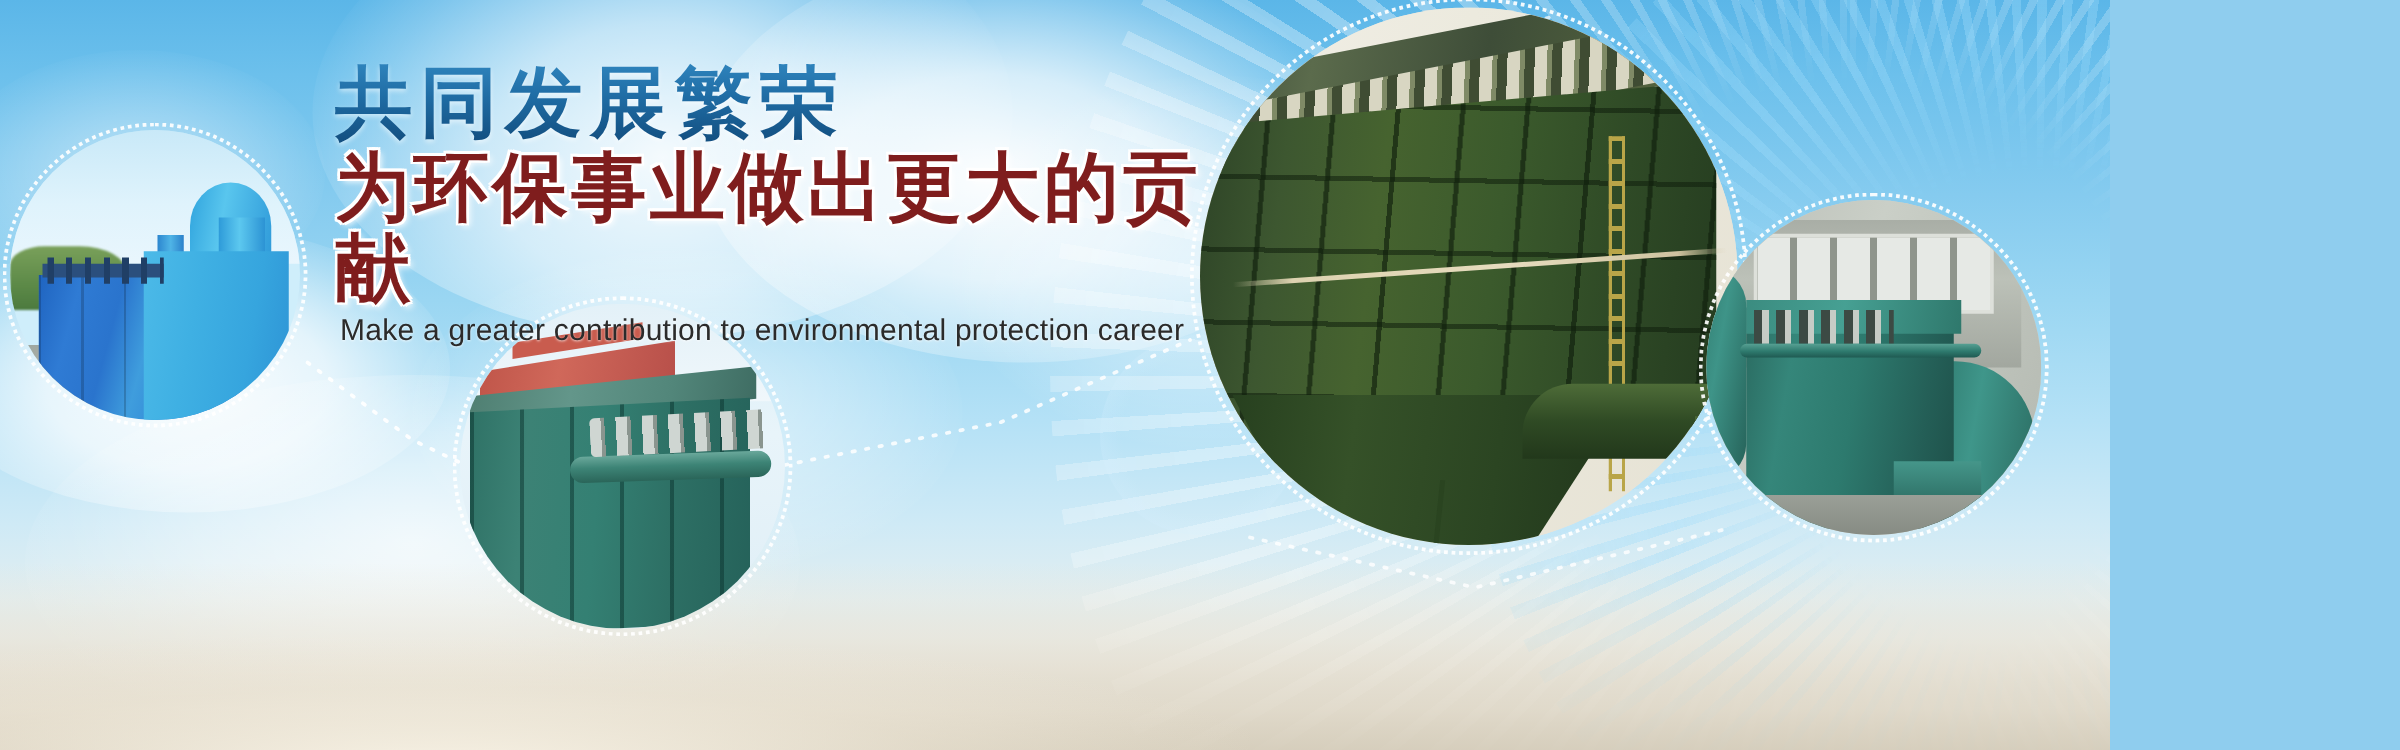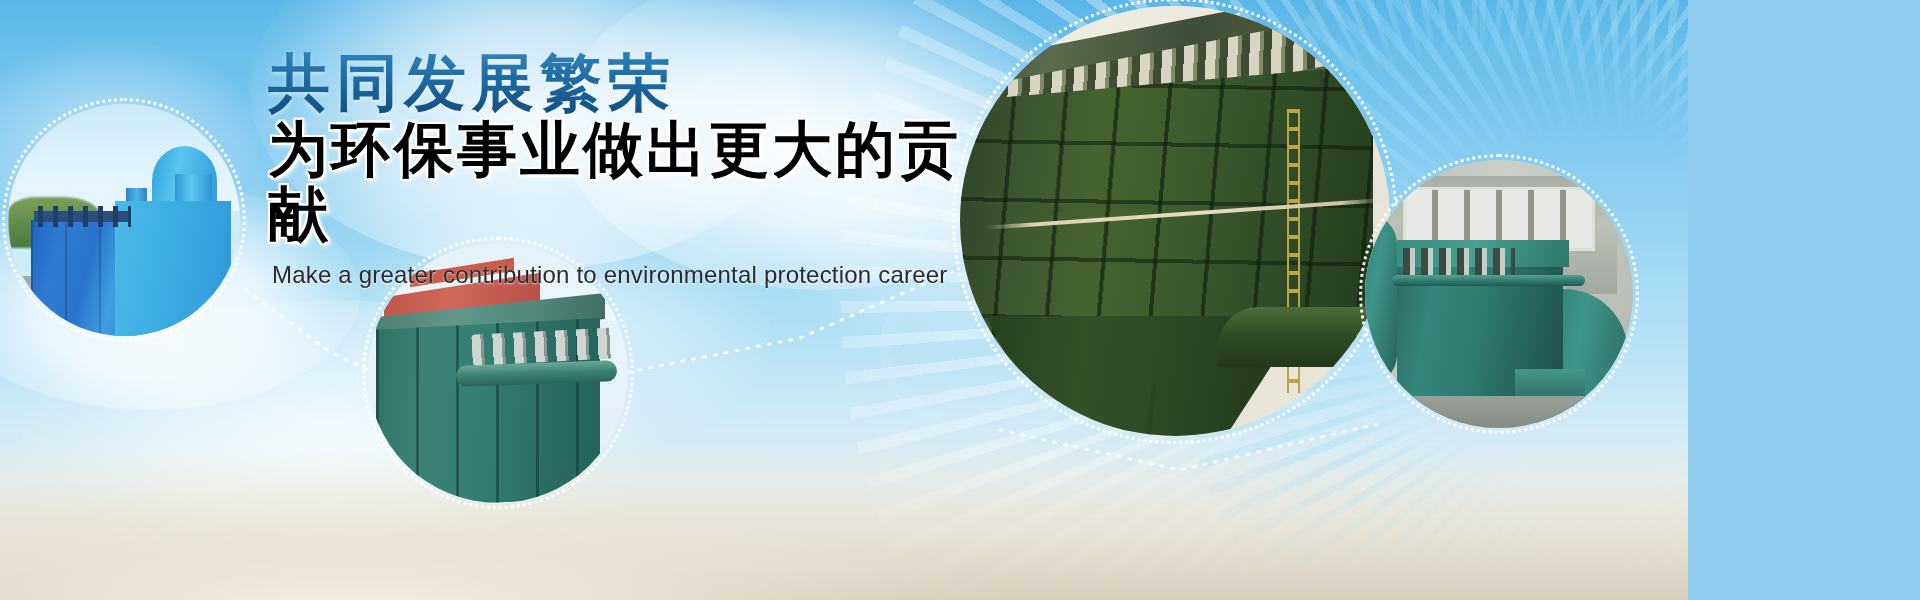--- a/index.html
+++ b/index.html
@@ -242,22 +242,22 @@
     color:#1a6196;
     background:linear-gradient(to bottom,#2f84bd 0%,#1f6ca4 42%,#124d7e 100%);
     -webkit-background-clip:text;background-clip:text;
     -webkit-text-fill-color:transparent;
     text-shadow:none;
     filter:drop-shadow(0 2px 2px rgba(255,255,255,.55));
     margin:0 0 2px 0;
   }
   .subhead{
     font-size:60px;line-height:1.08;font-weight:700;letter-spacing:3px;
-    color:#000000;
-    margin:0 0 14px 0;
+    color:#7f1d1d;
+    margin:0 0 4px 0;
     text-shadow:
       2px 0 0 #ffffff,-2px 0 0 #ffffff,0 2px 0 #ffffff,0 -2px 0 #ffffff,
       2px 2px 0 #ffffff,-2px 2px 0 #ffffff,2px -2px 0 #ffffff,-2px -2px 0 #ffffff,
       3px 3px 5px rgba(255,255,255,.9);
   }
   .english{
     font-size:24px;line-height:1.2;font-weight:400;letter-spacing:.2px;
     color:#2b2b2b;margin:4px 0 0 4px;
     text-shadow:0 1px 2px rgba(255,255,255,.75);
   }

